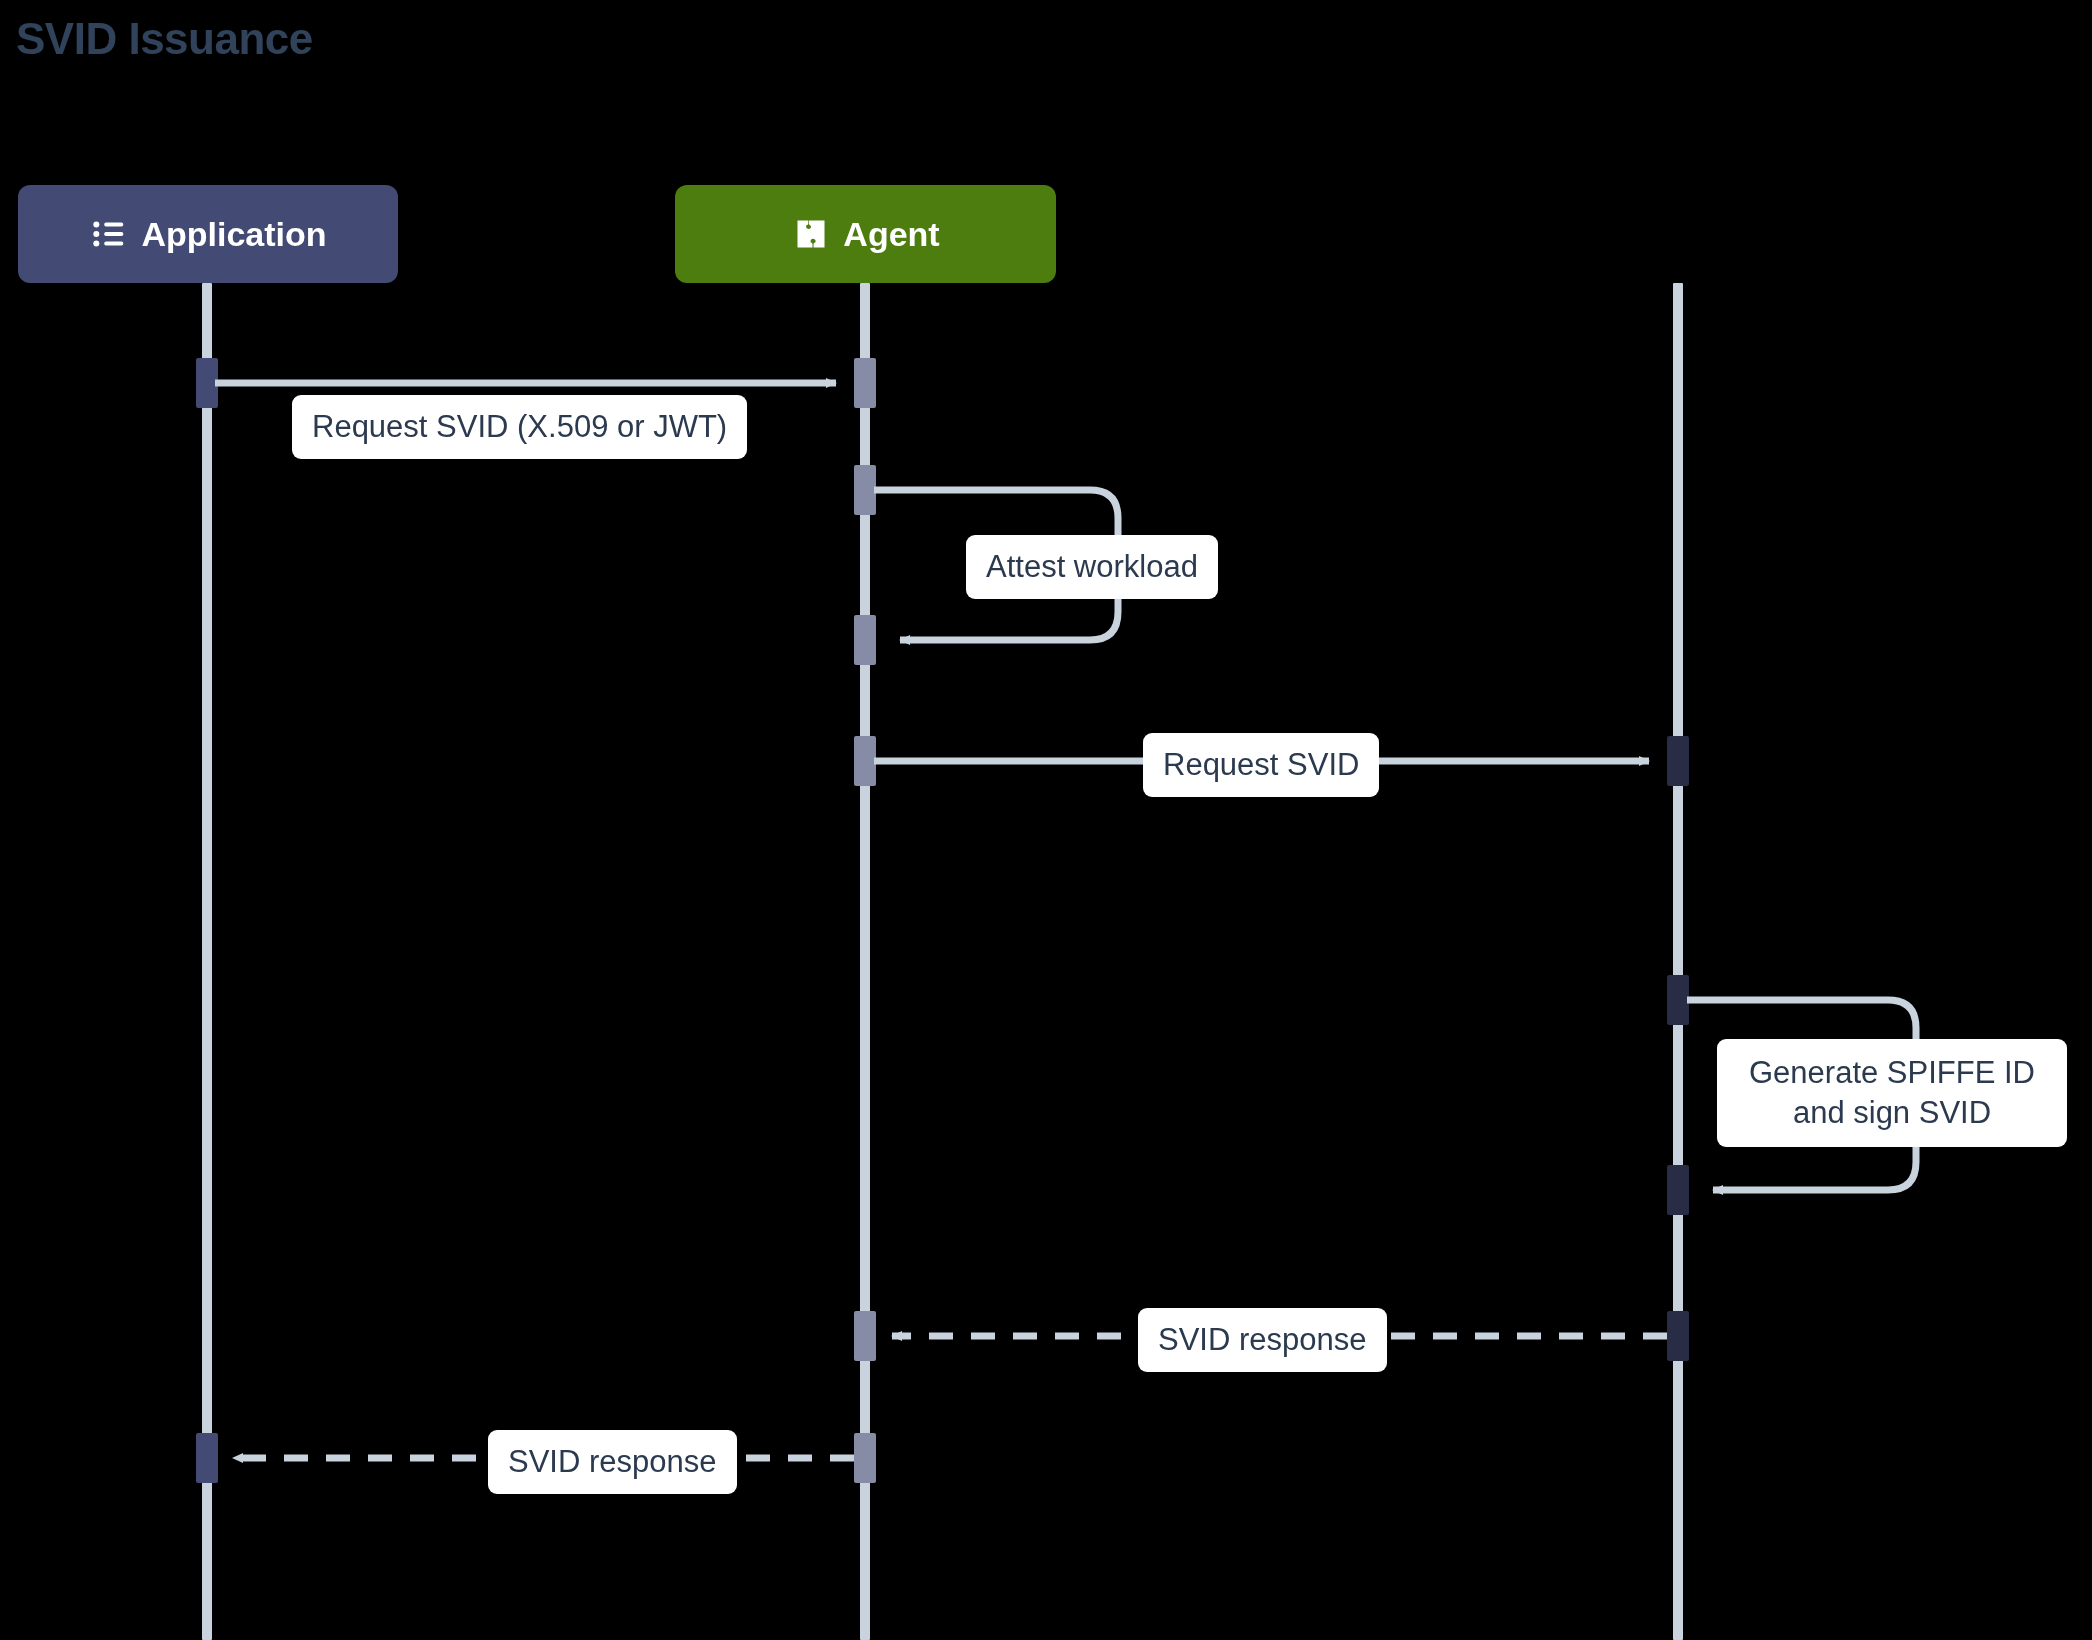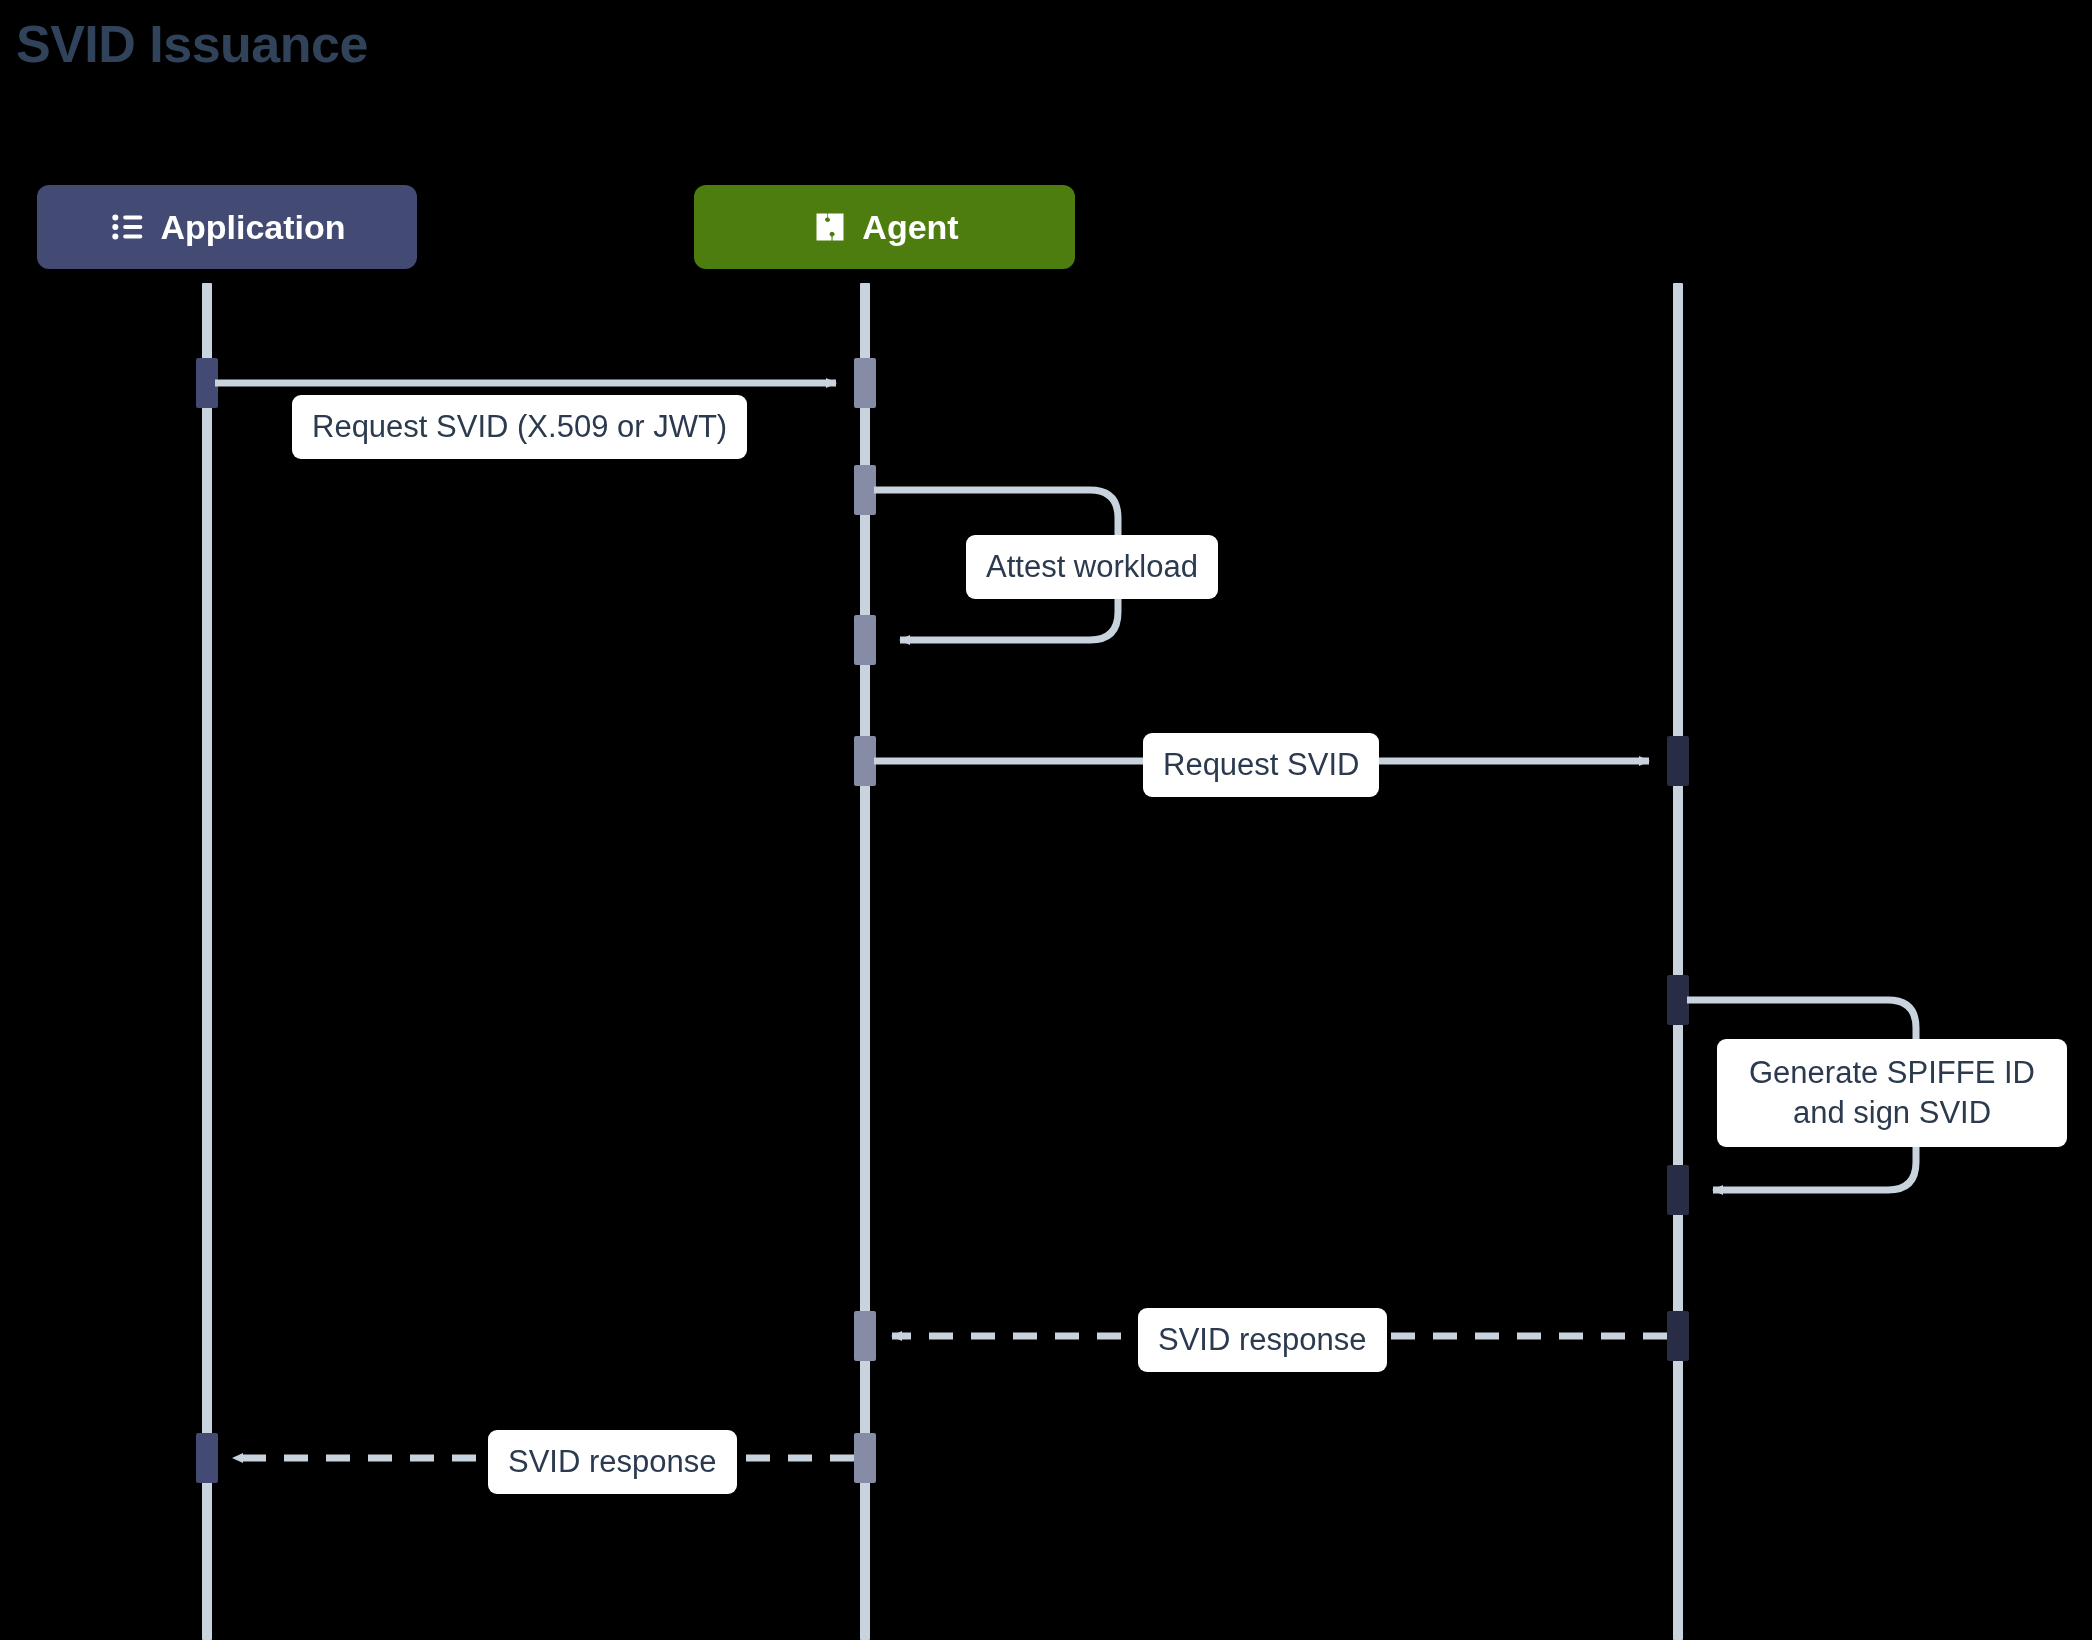--- a/index.html
+++ b/index.html
@@ -7,31 +7,30 @@
   body{
     width:2092px;height:1640px;
     font-family:"Liberation Sans","DejaVu Sans",sans-serif;
     overflow:hidden;position:relative;
   }
   #stage{position:absolute;left:0;top:0;width:2092px;height:1640px;background:#000;}
 
   
   #diagram-title{
     position:absolute;left:16px;top:14px;
-    font-size:52px;font-weight:700;letter-spacing:-0.5px;
+    font-size:44px;font-weight:700;letter-spacing:-0.5px;
     color:#30435b;white-space:nowrap;
   }
 
   
   .participant{
-    position:absolute;height:84px;border-radius:12px;
+    position:absolute;height:98px;border-radius:12px;
     display:flex;align-items:center;justify-content:center;gap:12px;
     color:#ffffff;font-size:34px;font-weight:700;
     box-sizing:border-box;
-    margin-left:19px;
   }
   .participant .p-label{color:#fff;white-space:nowrap;}
   .p-icon{display:flex;align-items:center;justify-content:center;width:40px;height:40px;}
   .p-icon svg{display:block;}
 
   
   .lifeline{
     position:absolute;width:10px;background:#c8d3de;border-radius:1px;
   }
 

